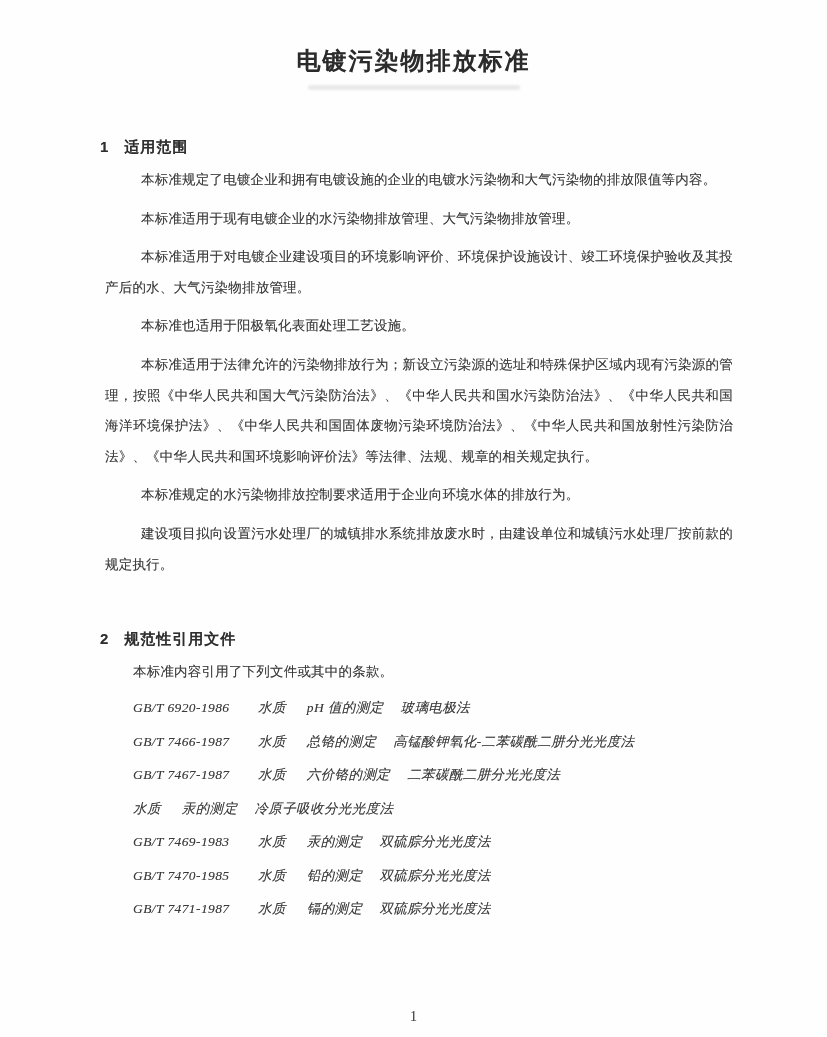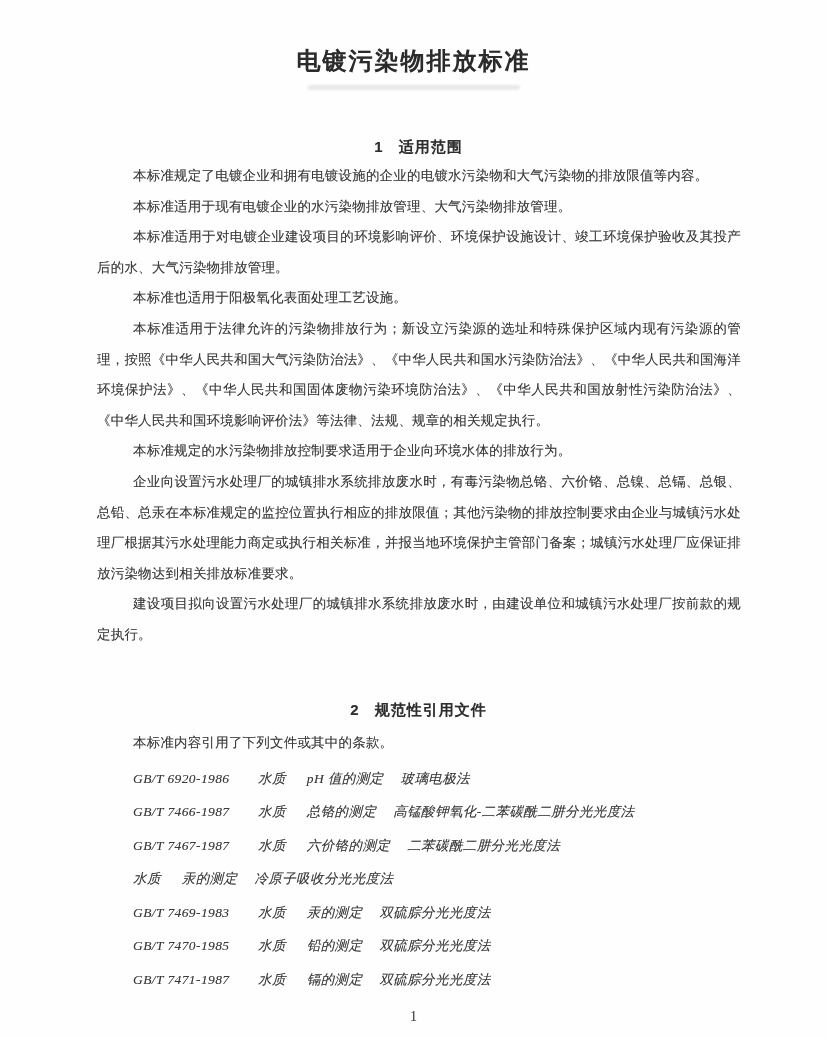--- a/index.html
+++ b/index.html
@@ -40,28 +40,27 @@
     border-radius: 2px;
   }
   .section-heading {
     margin: 60px 90px 0 100px;
     font-family: "Liberation Sans", sans-serif;
     font-weight: bold;
     font-size: 15px;
     line-height: 20px;
     letter-spacing: 1px;
     color: #2e2e2e;
-    text-align: center;
   }
   .sec-num { margin-right: 15px; }
   .paragraphs {
     margin: 4px 86px 0 97px;
   }
   .para {
-    margin: 0;
+    margin: 8px;
     font-size: 13.5px;
     letter-spacing: 0.2px;
     line-height: 30.6px;
     text-align: justify;
     text-indent: 36px;
   }
   .section-refs .section-heading {
     margin-top: 49px;
   }
   .intro-para {
@@ -117,21 +116,20 @@
         <p class="para">本标准适用于现有电镀企业的水污染物排放管理、大气污染物排放管理。</p>
 
         <p class="para">本标准适用于对电镀企业建设项目的环境影响评价、环境保护设施设计、竣工环境保护验收及其投产后的水、大气污染物排放管理。</p>
 
         <p class="para">本标准也适用于阳极氧化表面处理工艺设施。</p>
 
         <p class="para">本标准适用于法律允许的污染物排放行为；新设立污染源的选址和特殊保护区域内现有污染源的管理，按照《中华人民共和国大气污染防治法》、《中华人民共和国水污染防治法》、《中华人民共和国海洋环境保护法》、《中华人民共和国固体废物污染环境防治法》、《中华人民共和国放射性污染防治法》、《中华人民共和国环境影响评价法》等法律、法规、规章的相关规定执行。</p>
 
         <p class="para">本标准规定的水污染物排放控制要求适用于企业向环境水体的排放行为。</p>
 
-        <p class="para">企业向设置污水处理厂的城镇排水系统排放废水时，有毒污染物总铬、六价铬、总镍、总镉、总银、总铅、总汞在本标准规定的监控位置执行相应的排放限值；其他污染物的排放控制要求由企业与城镇污水处理厂根据其污水处理能力商定或执行相关标准，并报当地环境保护主管部门备案；城镇污水处理厂应保证排放污染物达到相关排放标准要求。</p>
 
         <p class="para">建设项目拟向设置污水处理厂的城镇排水系统排放废水时，由建设单位和城镇污水处理厂按前款的规定执行。</p>
       </div>
   </div>
 
   <div class="section section-refs">
     <div class="section-heading">
       <span class="sec-num">2</span><span class="sec-title">规范性引用文件</span>
     </div>
     <p class="para intro-para">本标准内容引用了下列文件或其中的条款。</p>

